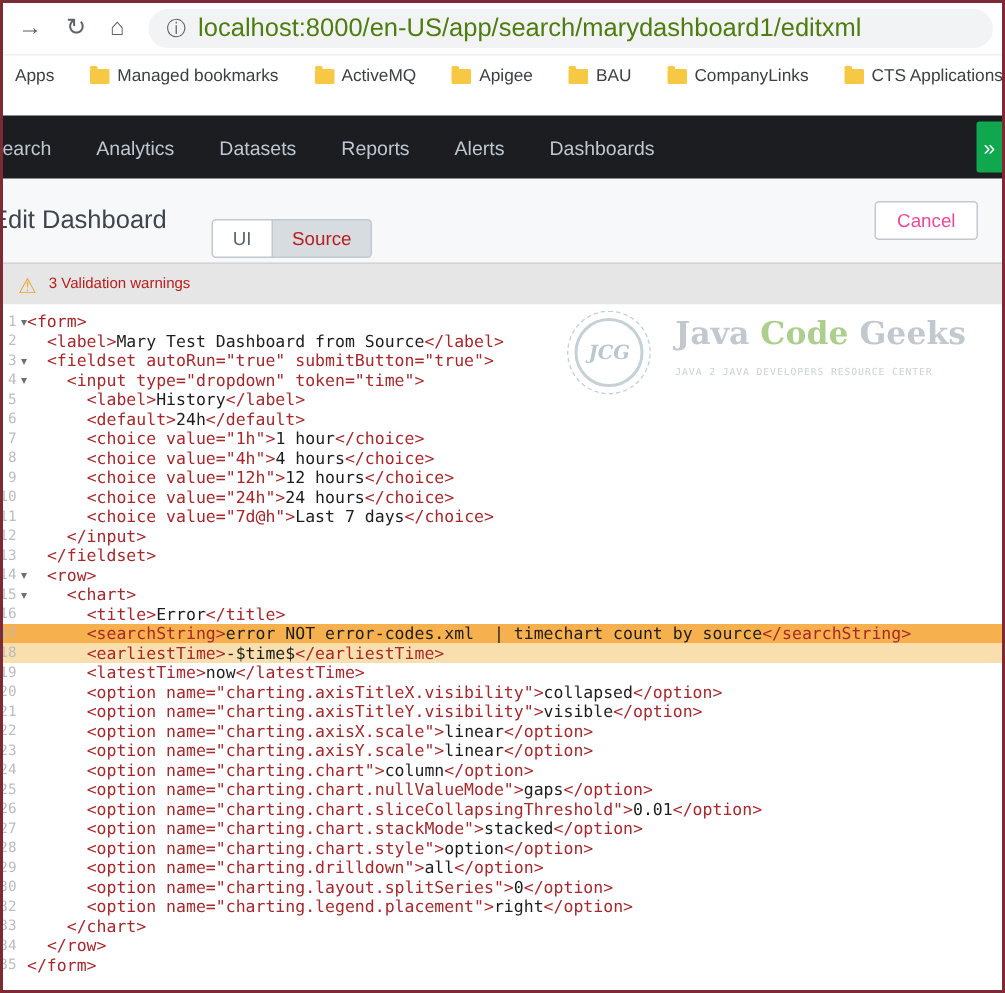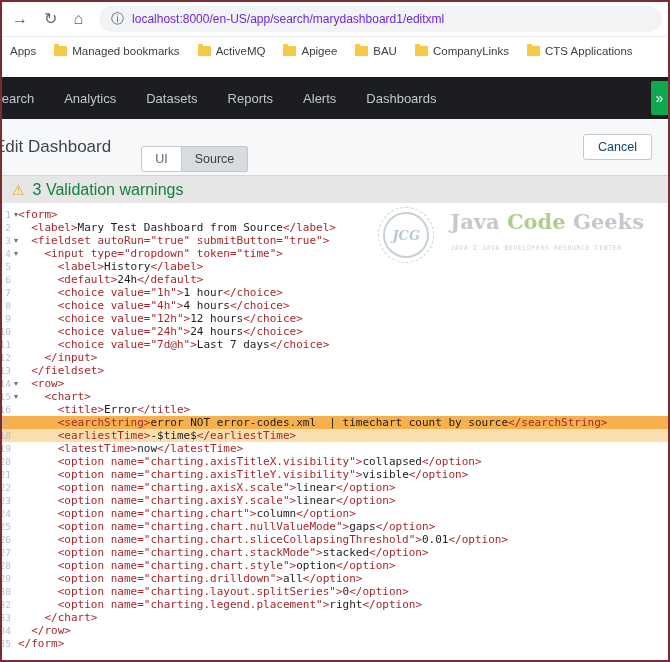--- a/index.html
+++ b/index.html
@@ -6,44 +6,44 @@
   .page{
     width:670px;height:662px;box-sizing:border-box;border:2px solid #7d2a35;
     display:flex;flex-direction:column;overflow:hidden;background:#fff;
     font-family:"Liberation Sans",sans-serif;position:relative;
   }
   
   .toolbar{flex:none;height:34px;display:flex;align-items:center;gap:16px;padding:0 6px 0 10px;background:#fff;}
   .tb-icon{color:#5f6368;font-size:16px;line-height:1;cursor:pointer;flex:none;}
   .addressbar{flex:1;min-width:0;height:26px;background:#f1f3f4;border-radius:13px;display:flex;align-items:center;gap:8px;padding:0 12px;cursor:text;}
   .info-icon{color:#5f6368;font-size:13px;flex:none;}
-  .url{font-size:12px;color:#6d28d9;white-space:nowrap;overflow:hidden;}
-  
-  .bookmarks{flex:none;height:28px;display:flex;align-items:center;gap:18px;padding:0 8px;background:#fff;overflow:hidden;border-top:1px solid #eceef0;}
+  .url{font-size:17px;color:#4d7c0f;white-space:nowrap;overflow:hidden;}
+  
+  .bookmarks{flex:none;height:28px;display:flex;align-items:center;gap:24px;padding:0 8px;background:#fff;overflow:hidden;border-top:1px solid #eceef0;}
   .bm-item{display:flex;align-items:center;gap:5px;font-size:11.5px;color:#3c4043;white-space:nowrap;cursor:pointer;flex:none;}
   .folder{width:13px;height:10px;background:#f7c844;border-radius:1px;position:relative;flex:none;}
   .folder::before{content:"";position:absolute;top:-2px;left:0;width:5px;height:2px;background:#f7c844;border-radius:1px 1px 0 0;}
   .chrome-gap{flex:none;height:12px;background:#fff;}
   
   .navbar{flex:none;height:42px;background:var(--navbar-bg,#1b1d21);display:flex;align-items:center;gap:30px;position:relative;font-size:13px;color:#bfc7d0;}
   .nav-item{white-space:nowrap;cursor:pointer;}
   .nav-item.clipped{margin-left:-9px;}
   .green-badge{position:absolute;right:0;top:50%;transform:translateY(-50%);width:17px;height:34px;background:var(--badge-green,#0fa84e);color:#fff;display:flex;align-items:center;justify-content:center;font-size:14px;border-radius:2px 0 0 2px;cursor:pointer;}
   
   .pg-header{flex:none;height:56px;background:#f7f8fa;display:flex;align-items:center;padding:0 10px 0 0;}
   .pg-title{font-size:17px;color:#3e454d;margin-left:-8px;white-space:nowrap;}
   .seg{display:flex;margin-left:30px;}
   .seg-btn{font-size:12.5px;padding:5px 13px;border:1px solid #c3c8ce;background:#fff;color:#5a6470;cursor:pointer;font-family:inherit;margin-top:24px;}
   .seg-btn.ui{border-radius:3px 0 0 3px;}
-  .seg-btn.source{border-radius:0 3px 3px 0;border-left:none;background:#d7dce1;color:#404040;}
-  .cancel-btn{margin-left:auto;margin-right:6px;font-size:12.5px;padding:5px 14px;border:1px solid #c3c8ce;border-radius:3px;background:#fff;color:#0c4a6e;cursor:pointer;font-family:inherit;}
+  .seg-btn.source{border-radius:0 3px 3px 0;border-left:none;background:#d7dce1;color:#b91c1c;}
+  .cancel-btn{margin-left:auto;margin-right:6px;font-size:12.5px;padding:5px 14px;border:1px solid #c3c8ce;border-radius:3px;background:#fff;color:#ec4899;cursor:pointer;font-family:inherit;}
   
   .warnbar{flex:none;height:27px;background:#e6e6e6;border-top:1px solid #d4d4d4;display:flex;align-items:center;gap:8px;padding:0 10px;}
   .warn-icon{color:var(--warning-orange,#f0a22e);font-size:14px;line-height:1;}
-  .warn-text{font-size:16px;color:#15803d;}
+  .warn-text{font-size:10px;color:#b91c1c;}
   
   .editor{flex:1;position:relative;overflow:hidden;background:#fff;font-family:"DejaVu Sans Mono",monospace;font-size:11px;line-height:13px;padding-top:5px;cursor:text;}
   .ed-line{display:flex;height:13px;}
   .hl-strong{background:var(--hl-strong,#f6b04e);}
   .hl-soft{background:var(--hl-soft,#fadfae);}
   .gutter{flex:none;width:16px;position:relative;overflow:hidden;color:#b9bdc2;font-size:9.5px;line-height:13px;}
   .num{display:block;width:30px;margin-left:-21px;text-align:right;}
   .fold{position:absolute;right:0;top:0;color:#6b7075;font-size:8px;line-height:13px;font-family:"DejaVu Sans",sans-serif;cursor:pointer;}
   .code{flex:1;white-space:pre;color:#1d1d1d;}
   .t-tag{color:var(--tag-red,#a5282c);}

